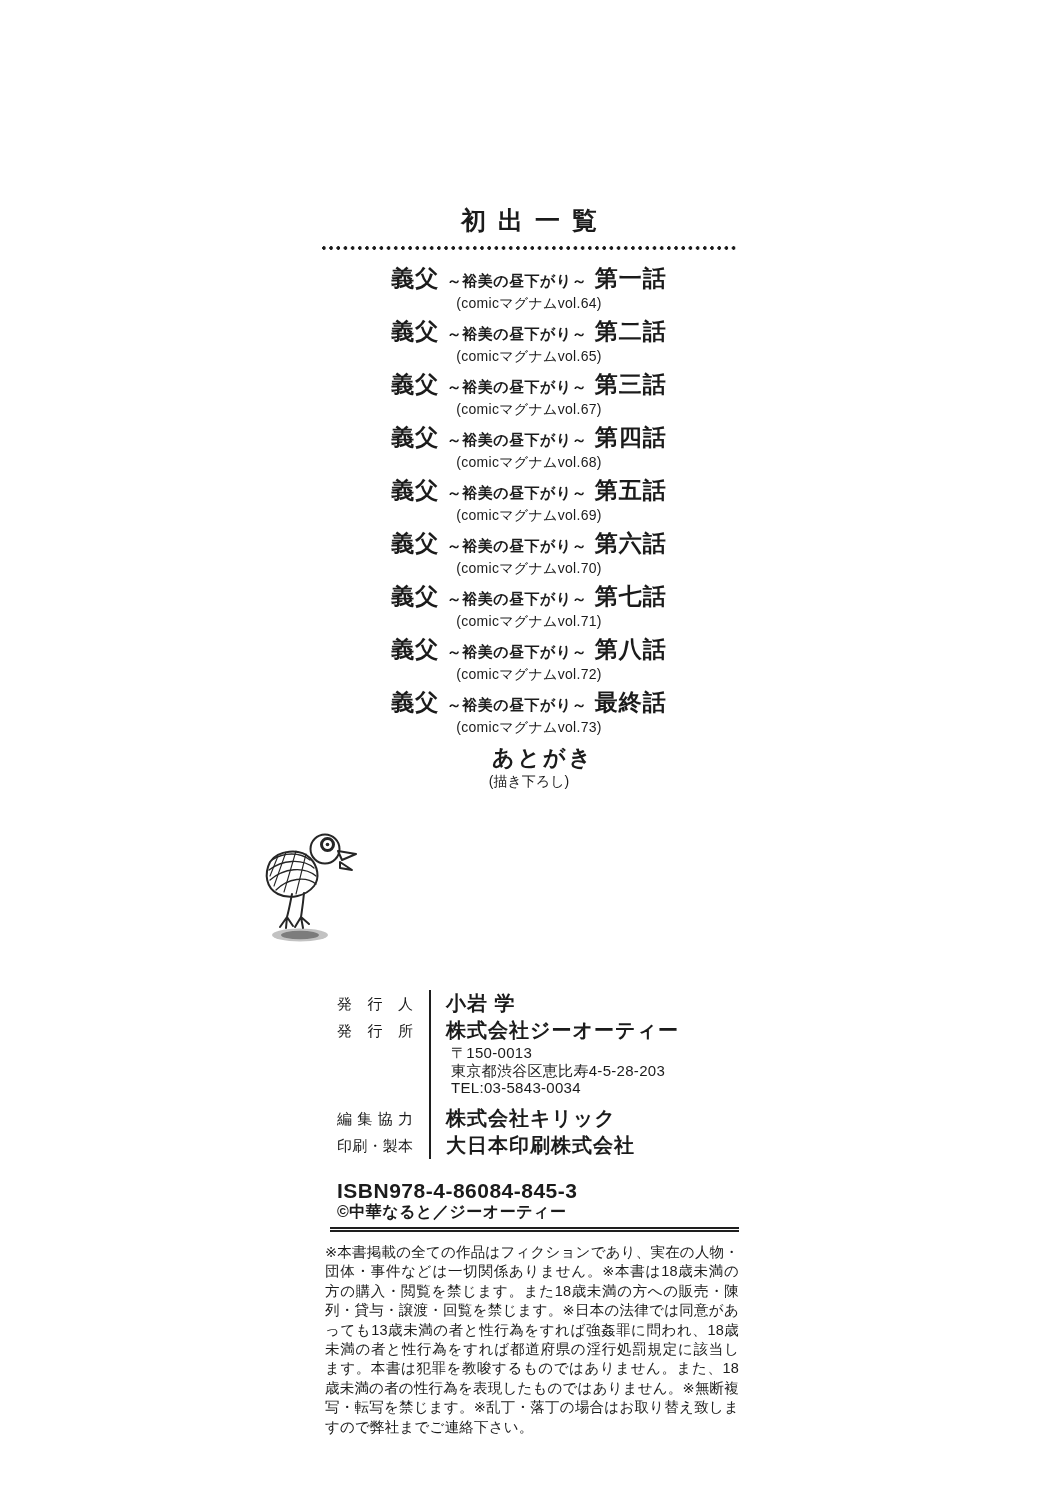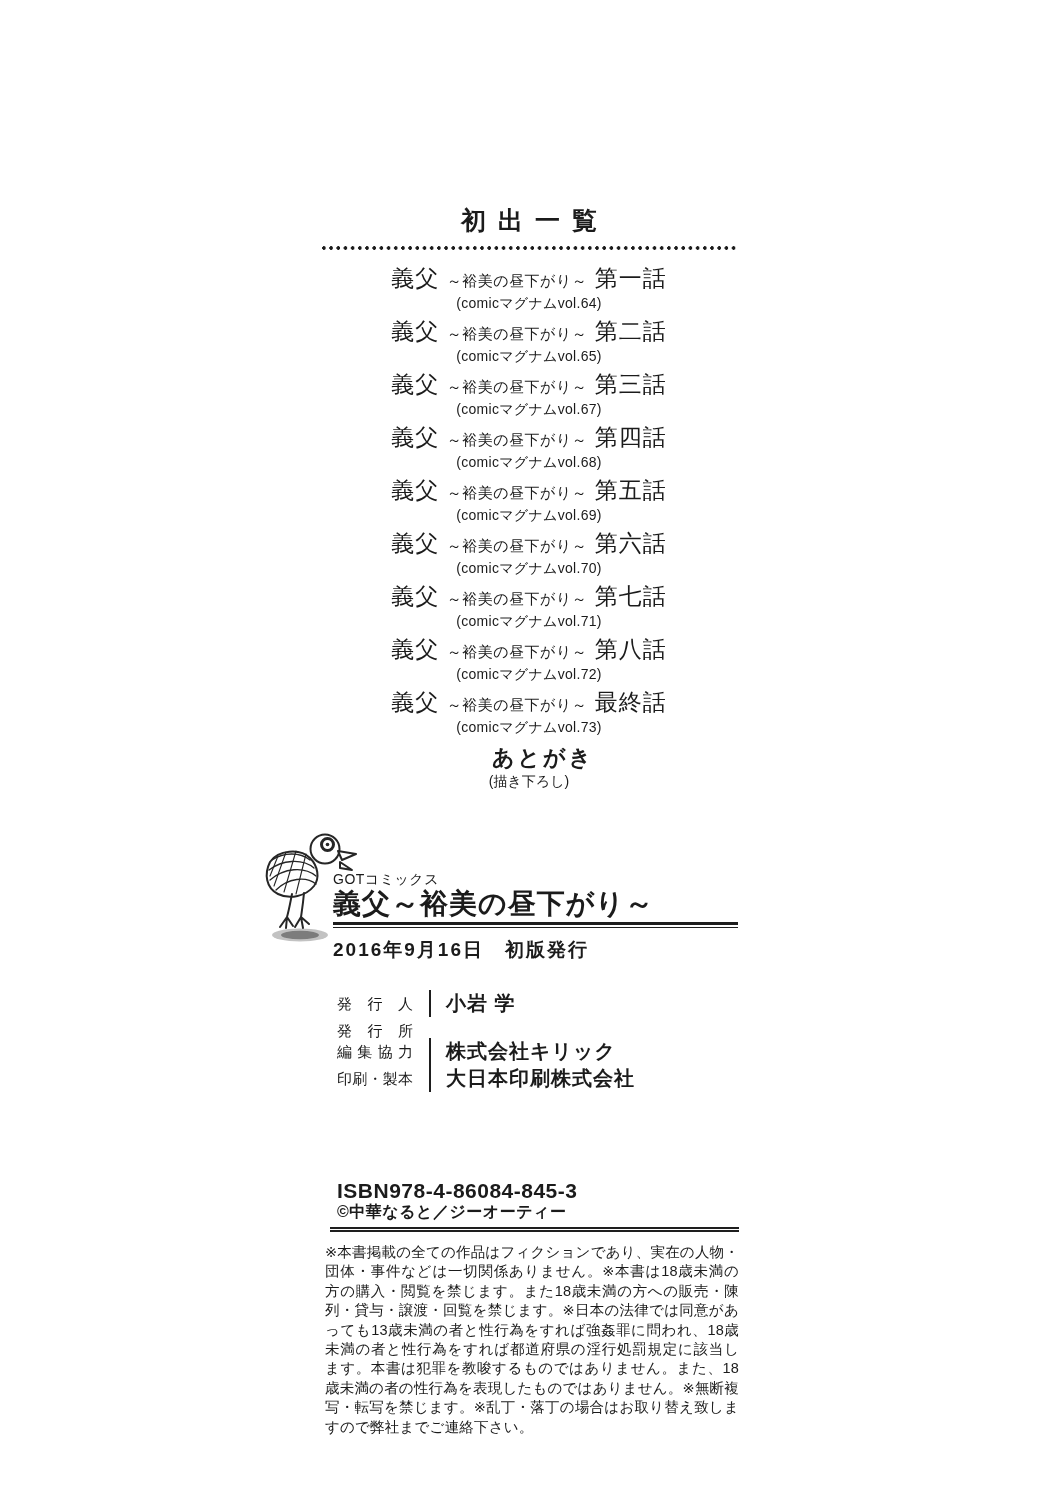--- a/index.html
+++ b/index.html
@@ -11,21 +11,21 @@
 
   
   .fp { position:absolute; top:205px; left:0; width:1058px; text-align:center; }
   .fp-heading { margin:0; font-size:25px; font-weight:600; letter-spacing:12px; text-indent:12px; line-height:30px; }
   .dotted {
     width:414px; height:4px; margin:11px auto 15px;
     background-image:radial-gradient(circle at 2px 2px, #1b1b1b 1.6px, transparent 2px);
     background-size:7.2px 4px; background-repeat:repeat-x;
   }
   .chapter { margin-bottom:7px; }
-  .chapter-main { font-size:23px; font-weight:normal; line-height:27px; letter-spacing:1px; white-space:nowrap;text-align:center; }
+  .chapter-main { font-size:23px; font-weight:bold; line-height:27px; letter-spacing:1px; white-space:nowrap;text-align:center; }
   .chapter-main .mid { font-size:15px; letter-spacing:0.5px; }
   .chapter-source { font-size:14px; line-height:16px; margin-top:1px; letter-spacing:0.3px; }
   .afterword { margin-top:10px; }
   .afterword-title { font-size:22px; font-weight:bold; line-height:26px; letter-spacing:3px;padding-left:28px; }
   .afterword-note { font-size:14px; margin-top:2px; }
 
   
   .bird { position:absolute; left:256px; top:824px; }
   .colo-head { position:absolute; left:333px; top:871px; width:405px; }
   .got { font-size:14px; letter-spacing:0.5px; line-height:16px; }
@@ -130,39 +130,41 @@
       <circle cx="69" cy="25" r="14.5" fill="#ffffff"></circle>
       <circle cx="71.5" cy="20.5" r="6" stroke-width="3"></circle>
       <circle cx="71.5" cy="20.5" r="1.8" fill="#262626" stroke="none"></circle>
       <path d="M82 27 L100 30 L86 36 Z" fill="#ffffff"></path>
       <path d="M84 38 L96 46 L84 44 Z" fill="#ffffff"></path>
       <path d="M36 70 C34 80 33 86 31 93 M31 93 L24 103 M31 93 L30 104 M31 93 L37 102"></path>
       <path d="M48 69 C47 80 46 86 45 93 M45 93 L39 103 M45 93 L47 104 M45 93 L53 100"></path>
     </g>
   </svg>
 
-  <div class="colo-head">
-    <div class="got">GOTコミックス</div>
-    <div class="book-title">義父～裕美の昼下がり～</div>
-    <div class="title-rule"></div>
-    <div class="date-line">2016年9月16日　初版発行</div>
-  </div>
 
   <div class="credits">
 
   <div class="crow">
     <div class="clabel">発行人</div>
     <div class="cbody">
       <div class="cval">小岩 学</div>
 
     </div>
   </div>
 
   <div class="crow">
     <div class="clabel">発行所</div>
+    <div class="cbody">
+      <div class="cval">株式会社ジーオーティー</div>
+      <div class="csubs">
+            <div class="csub">〒150-0013</div>
+            <div class="csub">東京都渋谷区恵比寿4-5-28-203</div>
+            <div class="csub">TEL:03-5843-0034</div>
+          </div>
+    </div>
   </div>
 
   <div class="crow">
     <div class="clabel">編集協力</div>
     <div class="cbody">
       <div class="cval">株式会社キリック</div>
 
     </div>
   </div>
 

